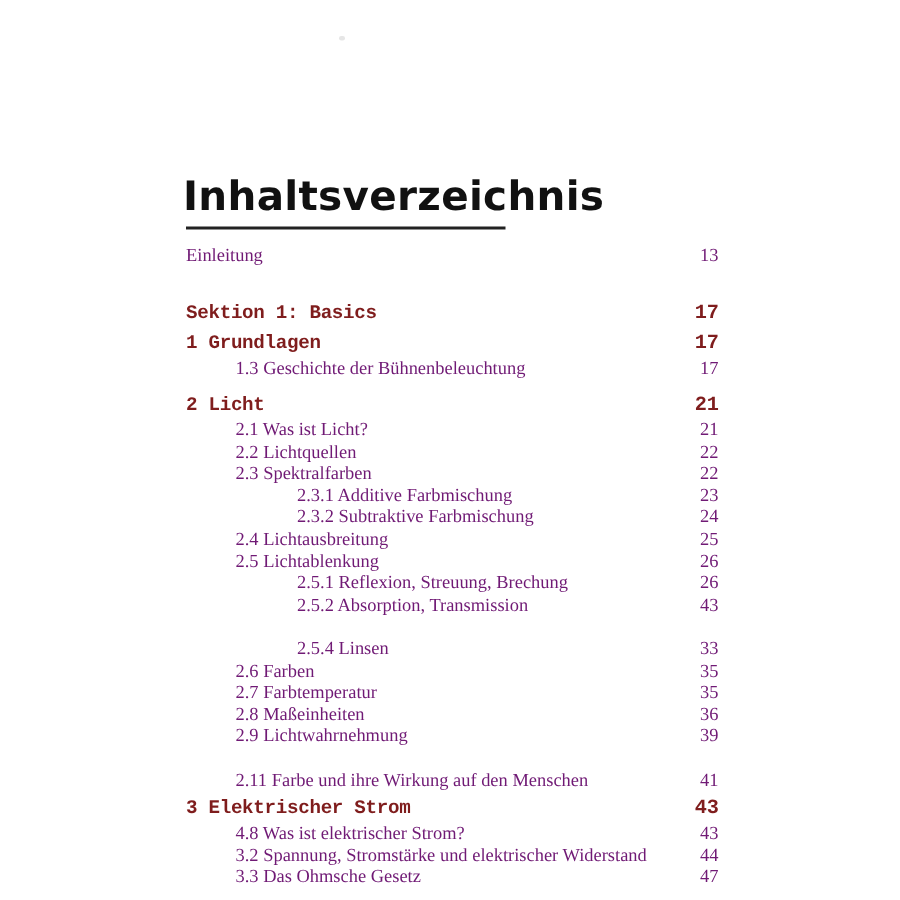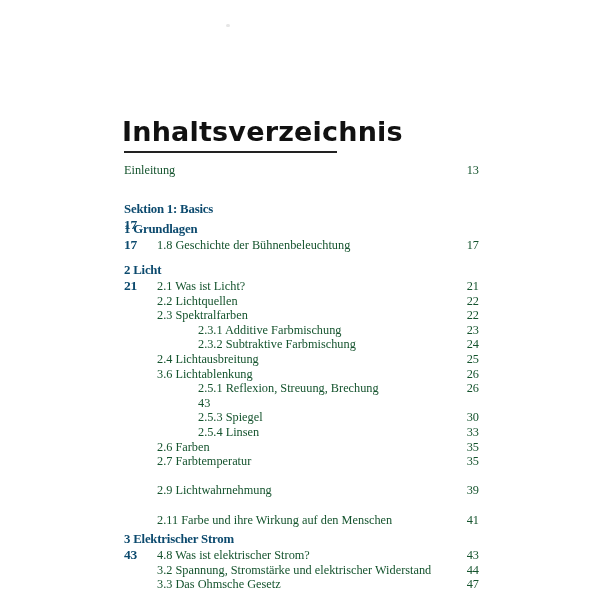--- a/index.html
+++ b/index.html
@@ -6,22 +6,22 @@
   body { width:600px; height:600px; position:relative; overflow:hidden; color:#1a1a1a; }
   .page { position:absolute; left:0; top:0; width:592px; height:600px; }
   .title {
     position:absolute; left:122px; top:116px;
     font-family:"DejaVu Sans", sans-serif; font-weight:bold;
     font-size:27px; letter-spacing:0.2px; color:#111;
     line-height:32px; white-space:nowrap;
   }
   .title-rule { position:absolute; left:124px; top:151px; width:213px; height:2px; background:#222; }
   .row { position:absolute; left:124px; width:355px; display:flex; justify-content:space-between; align-items:baseline; white-space:nowrap; }
-  .serif { font-family:"Liberation Serif", serif; font-size:12.3px; line-height:14px; color:#14532d; }
-  .heading { font-family:Liberation Serif, serif; font-weight:bold; font-size:12.8px; line-height:16px; color:#0c4a6e; letter-spacing:-0.2px;flex-direction:column; }
+  .serif { font-family:"Liberation Serif", serif; font-size:12.3px; line-height:14px; color:#701a75; }
+  .heading { font-family:Liberation Mono, monospace; font-weight:bold; font-size:12.8px; line-height:16px; color:#7f1d1d; letter-spacing:-0.2px; }
   .heading .pg { font-size:13.5px; }
   .ind1 { padding-left:33px; width:322px; }
   .ind2 { padding-left:74px; width:281px; }
   .pg { }
   .smudge { position:absolute; left:226px; top:24px; width:4px; height:3px; background:#e6e6e6; border-radius:2px; }
 </style>
 </head>
 <body>
 
 <div class="page">
@@ -38,21 +38,21 @@
   <div class="row heading" style="top:201px">
     <span>Sektion 1: Basics</span>
     <span class="pg">17</span>
   </div>
 
   <div class="row heading" style="top:221px">
     <span>1  Grundlagen</span>
     <span class="pg">17</span>
   </div>
   <div class="row serif ind1" style="top:238px">
-    <span>1.8 Geschichte der Bühnenbeleuchtung</span>
+    <span>1.3 Geschichte der Bühnenbeleuchtung</span>
     <span class="pg">17</span>
   </div>
 
   <div class="row heading" style="top:262px">
     <span>2  Licht</span>
     <span class="pg">21</span>
   </div>
   <div class="row serif ind1" style="top:279px">
     <span>2.1 Was ist Licht?</span>
     <span class="pg">21</span>
@@ -71,45 +71,46 @@
   </div>
   <div class="row serif ind2" style="top:337.4px">
     <span>2.3.2 Subtraktive Farbmischung</span>
     <span class="pg">24</span>
   </div>
   <div class="row serif ind1" style="top:352px">
     <span>2.4 Lichtausbreitung</span>
     <span class="pg">25</span>
   </div>
   <div class="row serif ind1" style="top:366.6px">
-    <span>3.6 Lichtablenkung</span>
+    <span>2.5 Lichtablenkung</span>
     <span class="pg">26</span>
   </div>
   <div class="row serif ind2" style="top:381.2px">
     <span>2.5.1 Reflexion, Streuung, Brechung</span>
     <span class="pg">26</span>
   </div>
   <div class="row serif ind2" style="top:395.8px">
+    <span>2.5.2 Absorption, Transmission</span>
     <span class="pg">43</span>
-  </div>
-  <div class="row serif ind2" style="top:410.4px">
-    <span>2.5.3 Spiegel</span>
-    <span class="pg">30</span>
   </div>
   <div class="row serif ind2" style="top:425px">
     <span>2.5.4 Linsen</span>
     <span class="pg">33</span>
   </div>
   <div class="row serif ind1" style="top:439.6px">
     <span>2.6 Farben</span>
     <span class="pg">35</span>
   </div>
   <div class="row serif ind1" style="top:454.2px">
     <span>2.7 Farbtemperatur</span>
     <span class="pg">35</span>
+  </div>
+  <div class="row serif ind1" style="top:468.8px">
+    <span>2.8 Maßeinheiten</span>
+    <span class="pg">36</span>
   </div>
   <div class="row serif ind1" style="top:483.4px">
     <span>2.9 Lichtwahrnehmung</span>
     <span class="pg">39</span>
   </div>
   <div class="row serif ind1" style="top:512.6px">
     <span>2.11 Farbe und ihre Wirkung auf den Menschen</span>
     <span class="pg">41</span>
   </div>
 

